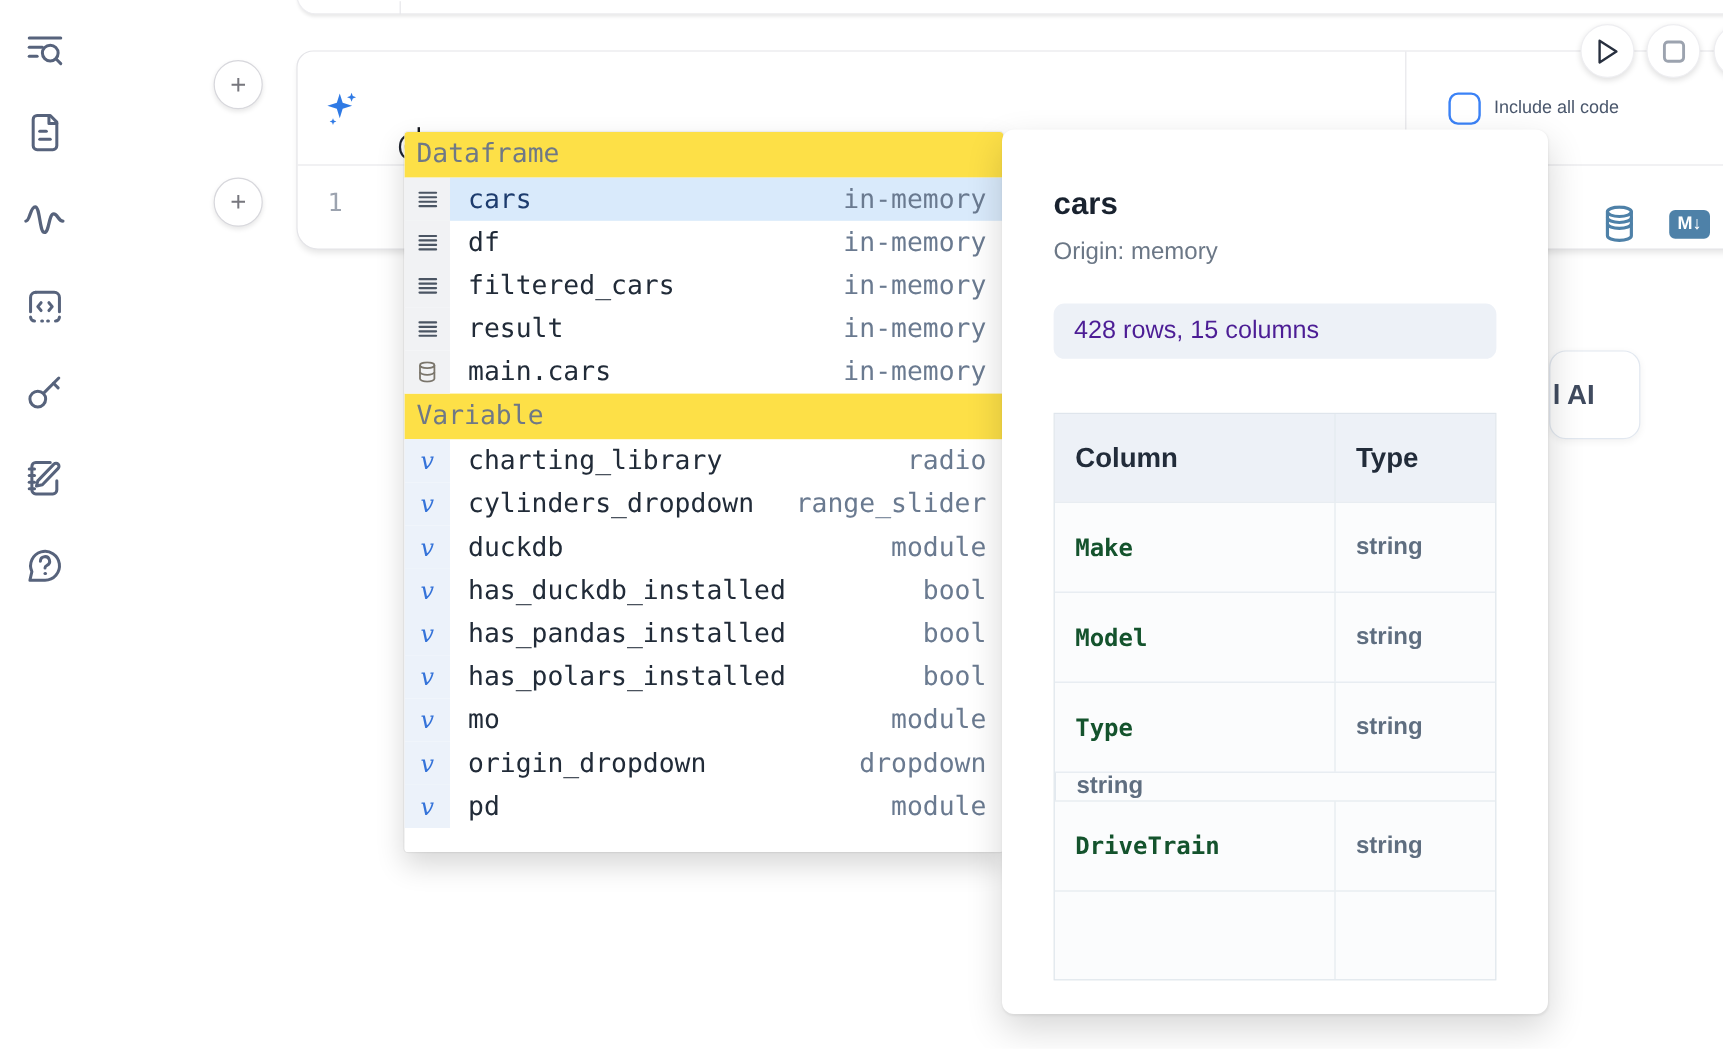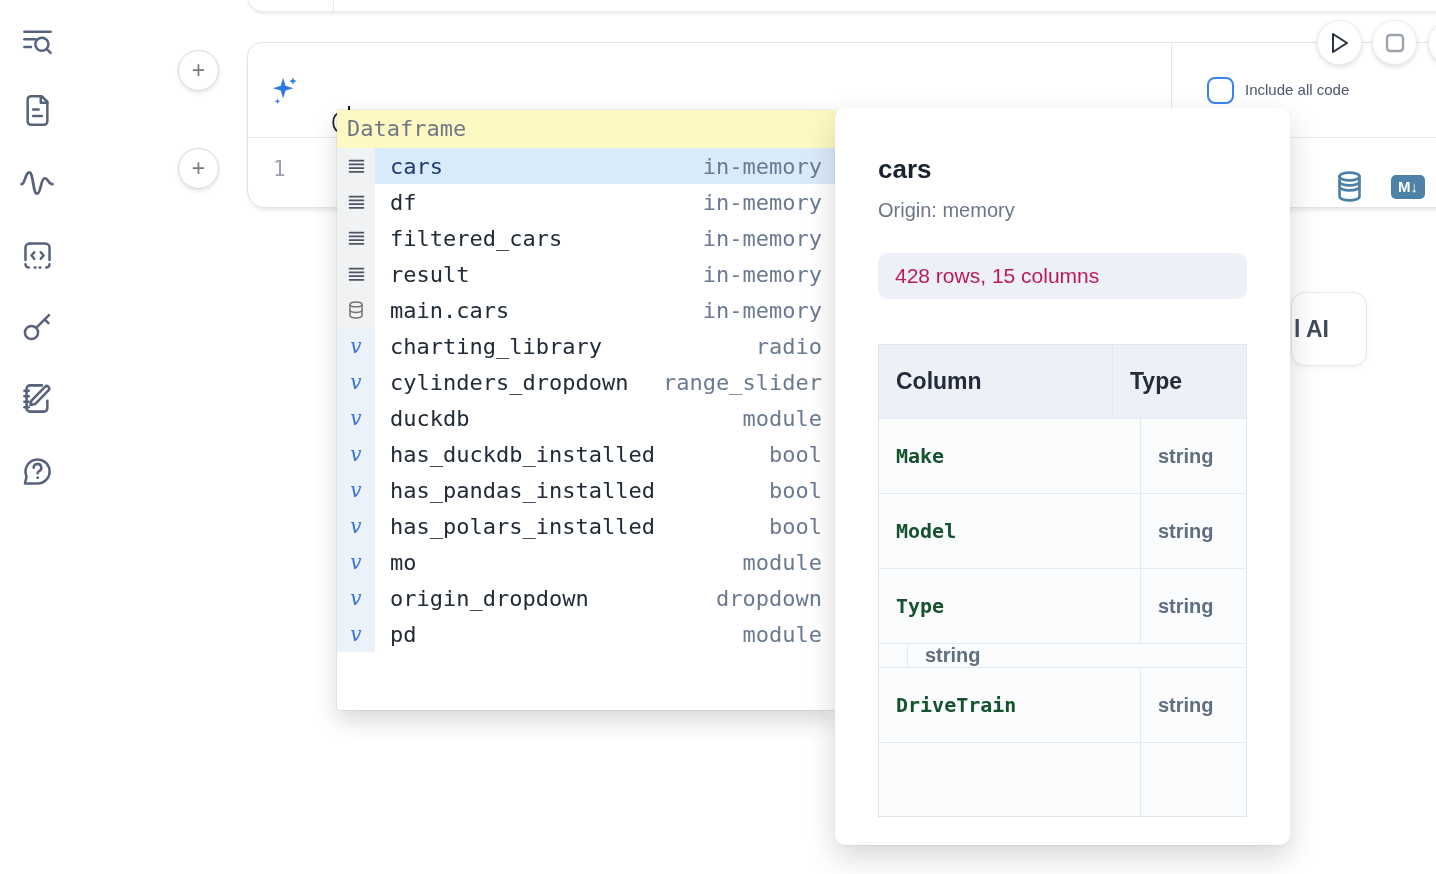--- a/index.html
+++ b/index.html
@@ -54,49 +54,49 @@
             border:1.5px solid #e2e8f0; border-radius:14px; box-shadow:0 2px 6px rgba(0,0,0,0.05);
             font-size:23px; font-weight:bold; color:#404b5f; z-index:5;
             display:flex; align-items:center; cursor:pointer; overflow:hidden; white-space:nowrap;
             padding-left:2px; }
 
   
   .dropdown { position:absolute; left:337px; top:110px; width:499px; height:600px; background:#fff;
               border-radius:3px; overflow:hidden; z-index:40;
               box-shadow:0 0 0 1px rgba(0,0,0,0.05), 0 10px 24px rgba(0,0,0,0.16);
               font-family:"DejaVu Sans Mono", monospace; font-size:22px; }
-  .ac-header { height:38px; line-height:38px; background:#fef9c3; color:#6f7886; padding-left:10px; }
+  .ac-header { height:38px; line-height:38px; background:#fde047; color:#6f7886; padding-left:10px; }
   .ac-row { height:36px; display:flex; align-items:stretch; cursor:pointer; }
   .ac-gutter { width:38px; flex:none; display:flex; align-items:center; justify-content:center; background:#f1f2f4; }
   .ac-gutter.var { background:#ecf2fa; }
   .ac-main { flex:1; min-width:0; display:flex; align-items:center; padding:0 14px 0 15px; }
   .ac-row.selected .ac-main { background:#d9eafb; }
   .ac-name { color:#212b38; white-space:nowrap; }
   .ac-row.selected .ac-name { color:#1d3c6e; }
   .ac-type { margin-left:auto; color:#6a7a90; white-space:nowrap; overflow:hidden;
              flex:0 1 auto; min-width:0; text-align:center; padding-left:10px; }
   .var-glyph { font-family:"DejaVu Serif", serif; font-style:italic; font-size:20px; color:#3573d9; }
 
   
   .popup { position:absolute; left:835px; top:108px; width:455px; height:737px; background:#fff;
            border-radius:10px; z-index:50; padding:46px 43px 24px;
            box-shadow:0 1px 2px rgba(0,0,0,0.06), 0 12px 30px rgba(0,0,0,0.16); }
   .pp-title { font-size:26px; font-weight:bold; color:#19222f; }
   .pp-source { margin-top:14px; font-size:20px; color:#6b7786; }
   .pp-badge { margin-top:31px; height:46px; background:#edf1f7; border-radius:9px; font-size:21px;
-              color:#be185d; display:flex; align-items:center; padding-left:17px; }
+              color:#4c1d95; display:flex; align-items:center; padding-left:17px; }
   .pp-table { margin-top:45px; border:1px solid #dfe5ec; height:473px; overflow:hidden; background:#fbfcfd; }
   .pp-tr { display:flex; border-top:1px solid #e3e9ef;font-weight:bold; }
   .pp-tr:first-child { border-top:none; }
   .pp-tr.head { background:#edf1f7; }
   .pp-c1 { width:233px; flex:none; padding:0 17px; min-height:73px; display:flex; align-items:center; }
   .pp-c2 { flex:1; border-left:1px solid #e3e9ef; padding:0 17px; display:flex; align-items:center; }
   .pp-tr.head .pp-c1, .pp-tr.head .pp-c2 { font-size:23px; color:#222c3a; }
   .pp-tr.data .pp-c1 { font-family:"DejaVu Sans Mono", monospace; font-size:20px; color:#14532d; min-height:74px; }
-  .pp-tr.data .pp-c2 { font-size:20px; color:#5f6e80;margin-left:28px; }
+  .pp-tr.data .pp-c2 { font-size:20px; color:#5f6e80; }
 </style>
 </head>
 <body>
 
 <button class="sidebar-btn" style="top:22px">
   <svg width="35" height="35" viewBox="0 0 32 32">
     <path d="M4 7 H28"></path>
       <path d="M4 14 H14"></path>
       <path d="M4 21 H10"></path>
     <circle cx="20" cy="18.5" r="6"></circle>
@@ -256,20 +256,21 @@
           <ellipse cx="8" cy="3.4" rx="6" ry="2.4"></ellipse>
           <path d="M2 3.4 V14.6 C2 15.9 4.7 17 8 17 C11.3 17 14 15.9 14 14.6 V3.4"></path>
           <path d="M2 9 C2 10.3 4.7 11.4 8 11.4 C11.3 11.4 14 10.3 14 9"></path>
         </svg>
       </div>
       <div class="ac-main">
         <span class="ac-name">main.cars</span>
         <span class="ac-type">in-memory</span>
       </div>
     </div>
+    <div class="ac-header">Variable</div>
     <div class="ac-row">
       <div class="ac-gutter var">
         <span class="var-glyph">v</span>
       </div>
       <div class="ac-main">
         <span class="ac-name">charting_library</span>
         <span class="ac-type">radio</span>
       </div>
     </div>
     <div class="ac-row">

